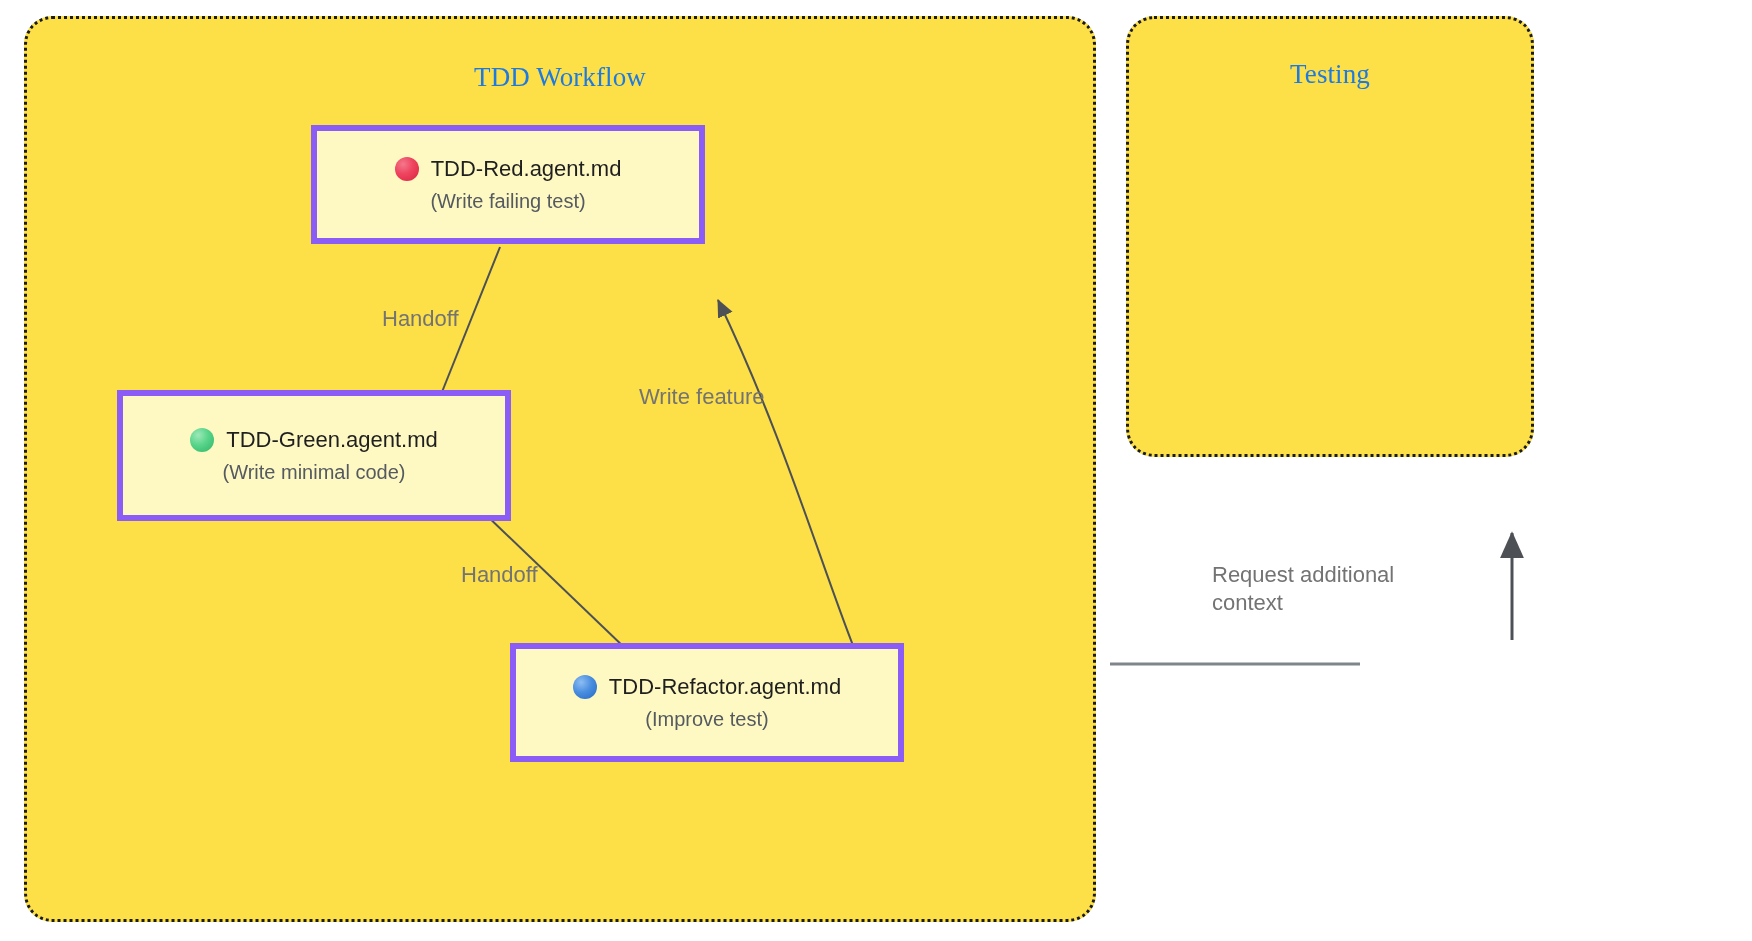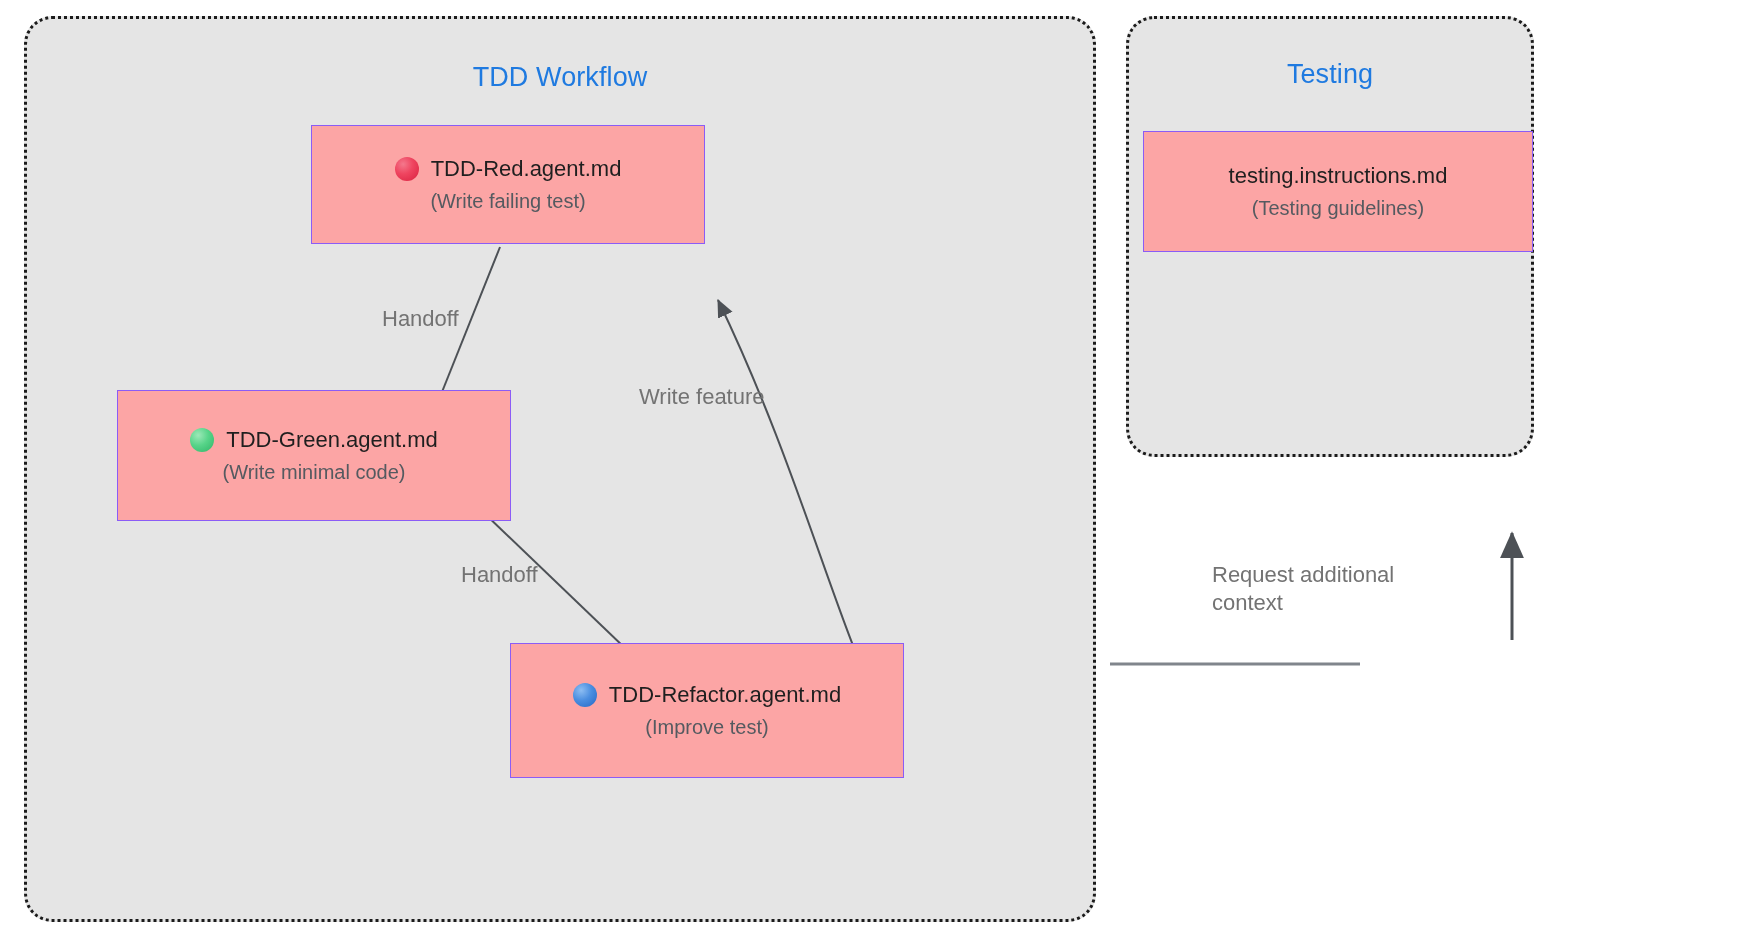--- a/index.html
+++ b/index.html
@@ -19,45 +19,46 @@
     position: absolute;
     left: 0; top: 0;
     width: 1752px;
     height: 941px;
     pointer-events: none;
   }
 
   
   .subgraph {
     position: absolute;
-    background: #e5e5e5;
+    background: #fde047;
     border: 3px dotted #1b1b1b;
     border-radius: 28px;
     box-sizing: border-box;
+    font-family: Liberation Serif, serif;
   }
   .subgraph-title {
     position: absolute;
     left: 0;
     right: 0;
     text-align: center;
     color: #1f7ae0;
     font-size: 27px;
     font-weight: 400;
     letter-spacing: .1px;
   }
   #tdd-workflow { left: 24px;  top: 16px;  width: 1072px; height: 906px; }
   #context-group { left: 1126px; top: 16px; width: 408px;  height: 441px; }
   #tdd-workflow  .subgraph-title { top: 43px; }
   #context-group .subgraph-title { top: 40px; }
 
   
   .node {
     position: absolute;
-    background: #fca5a5;
-    border: 1px solid #8b5cf6;
+    background: #fef9c3;
+    border: 6px solid #8b5cf6;
     box-sizing: border-box;
     display: flex;
     flex-direction: column;
     align-items: center;
     justify-content: center;
     gap: 8px;
     padding: 10px 14px;
   }
   .node-title {
     font-size: 22px;
@@ -82,21 +83,21 @@
     height: 24px;
     border-radius: 50%;
     flex: 0 0 auto;
   }
   .dot-red   { background: radial-gradient(circle at 34% 30%, #f4788c 0%, #ef4560 42%, #d9213f 100%); }
   .dot-green { background: radial-gradient(circle at 34% 30%, #9de8b8 0%, #57d489 45%, #2fb467 100%); }
   .dot-blue  { background: radial-gradient(circle at 34% 30%, #8dbdf2 0%, #4a8ee0 45%, #2467c4 100%); }
 
   #node-red      { left: 311px; top: 125px; width: 394px; height: 119px; }
   #node-green    { left: 117px; top: 390px; width: 394px; height: 131px; }
-  #node-refactor { left: 510px; top: 643px; width: 394px; height: 135px; }
+  #node-refactor { left: 510px; top: 643px; width: 394px; height: 119px; }
   #node-testing  { left: 1143px; top: 131px; width: 390px; height: 121px; }
   #node-frontend { left: 1143px; top: 281px; width: 390px; height: 120px; }
 
   
   .edge-label {
     position: absolute;
     font-size: 22px;
     color: #737373;
     background: transparent;
     white-space: nowrap;
@@ -162,24 +163,20 @@
   </div>
 
   <div class="node" id="node-refactor">
     <div class="node-title">
       <span class="dot dot-blue"></span>
       <span>TDD-Refactor.agent.md</span>
     </div>
     <div class="node-sub">(Improve test)</div>
   </div>
 
-  <div class="node" id="node-testing">
-    <div class="node-title">testing.instructions.md</div>
-    <div class="node-sub">(Testing guidelines)</div>
-  </div>
 
 
   <div class="edge-label" id="label-handoff-1">Handoff</div>
   <div class="edge-label" id="label-handoff-2">Handoff</div>
   <div class="edge-label" id="label-next">Write feature</div>
   <div class="edge-label" id="label-request">Request additional context</div>
 
 </div>
 
 </body></html>

